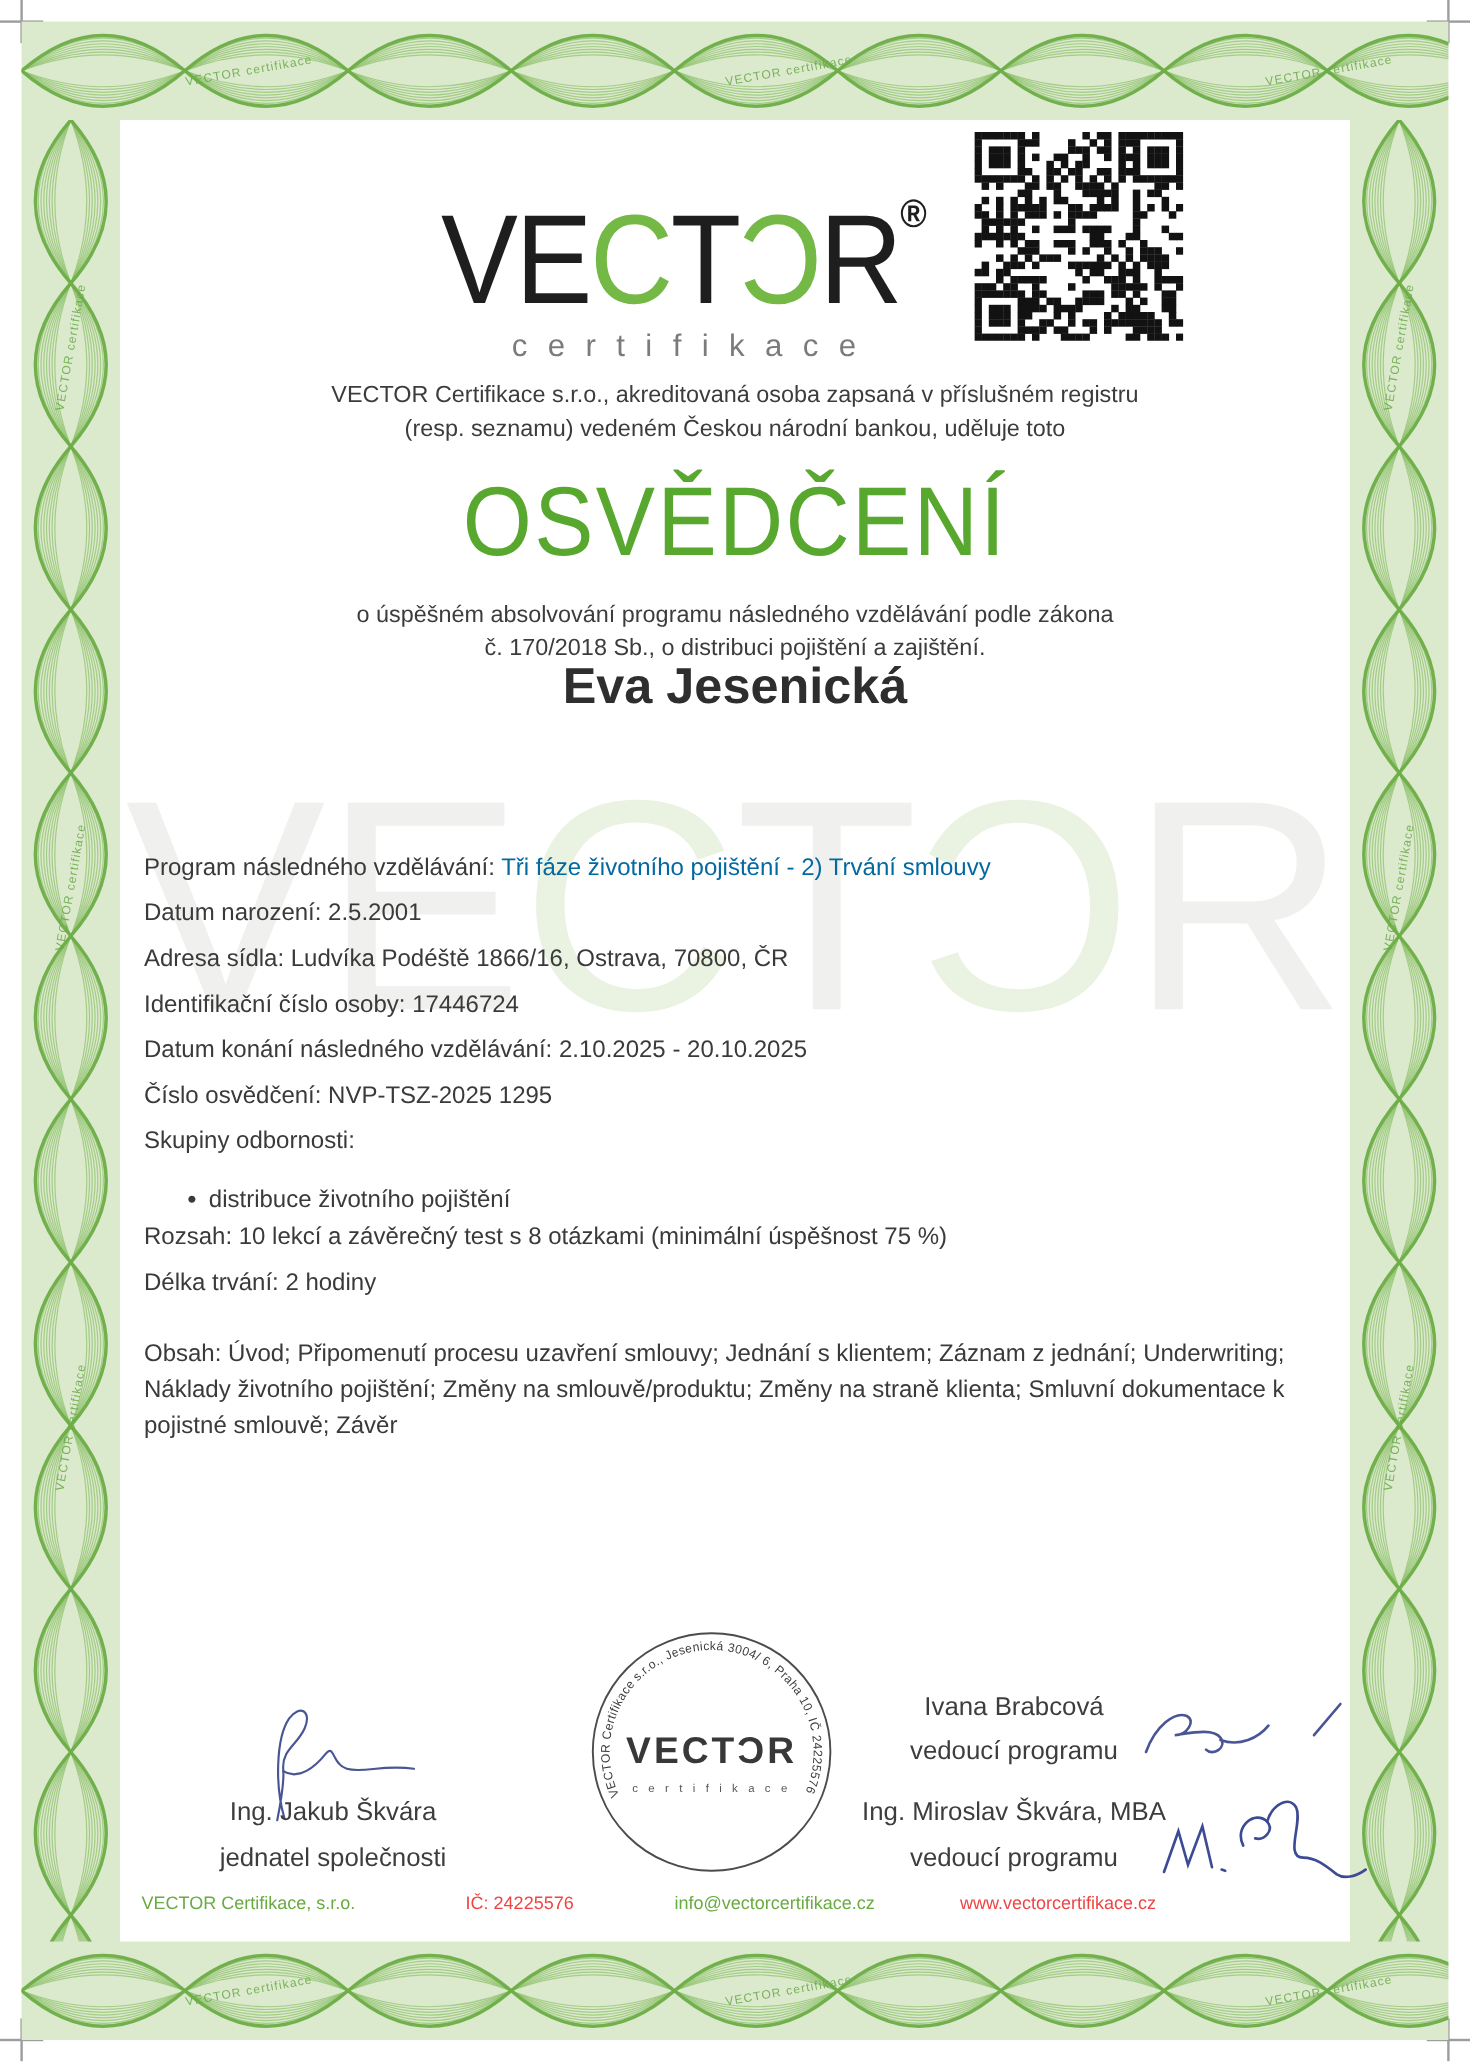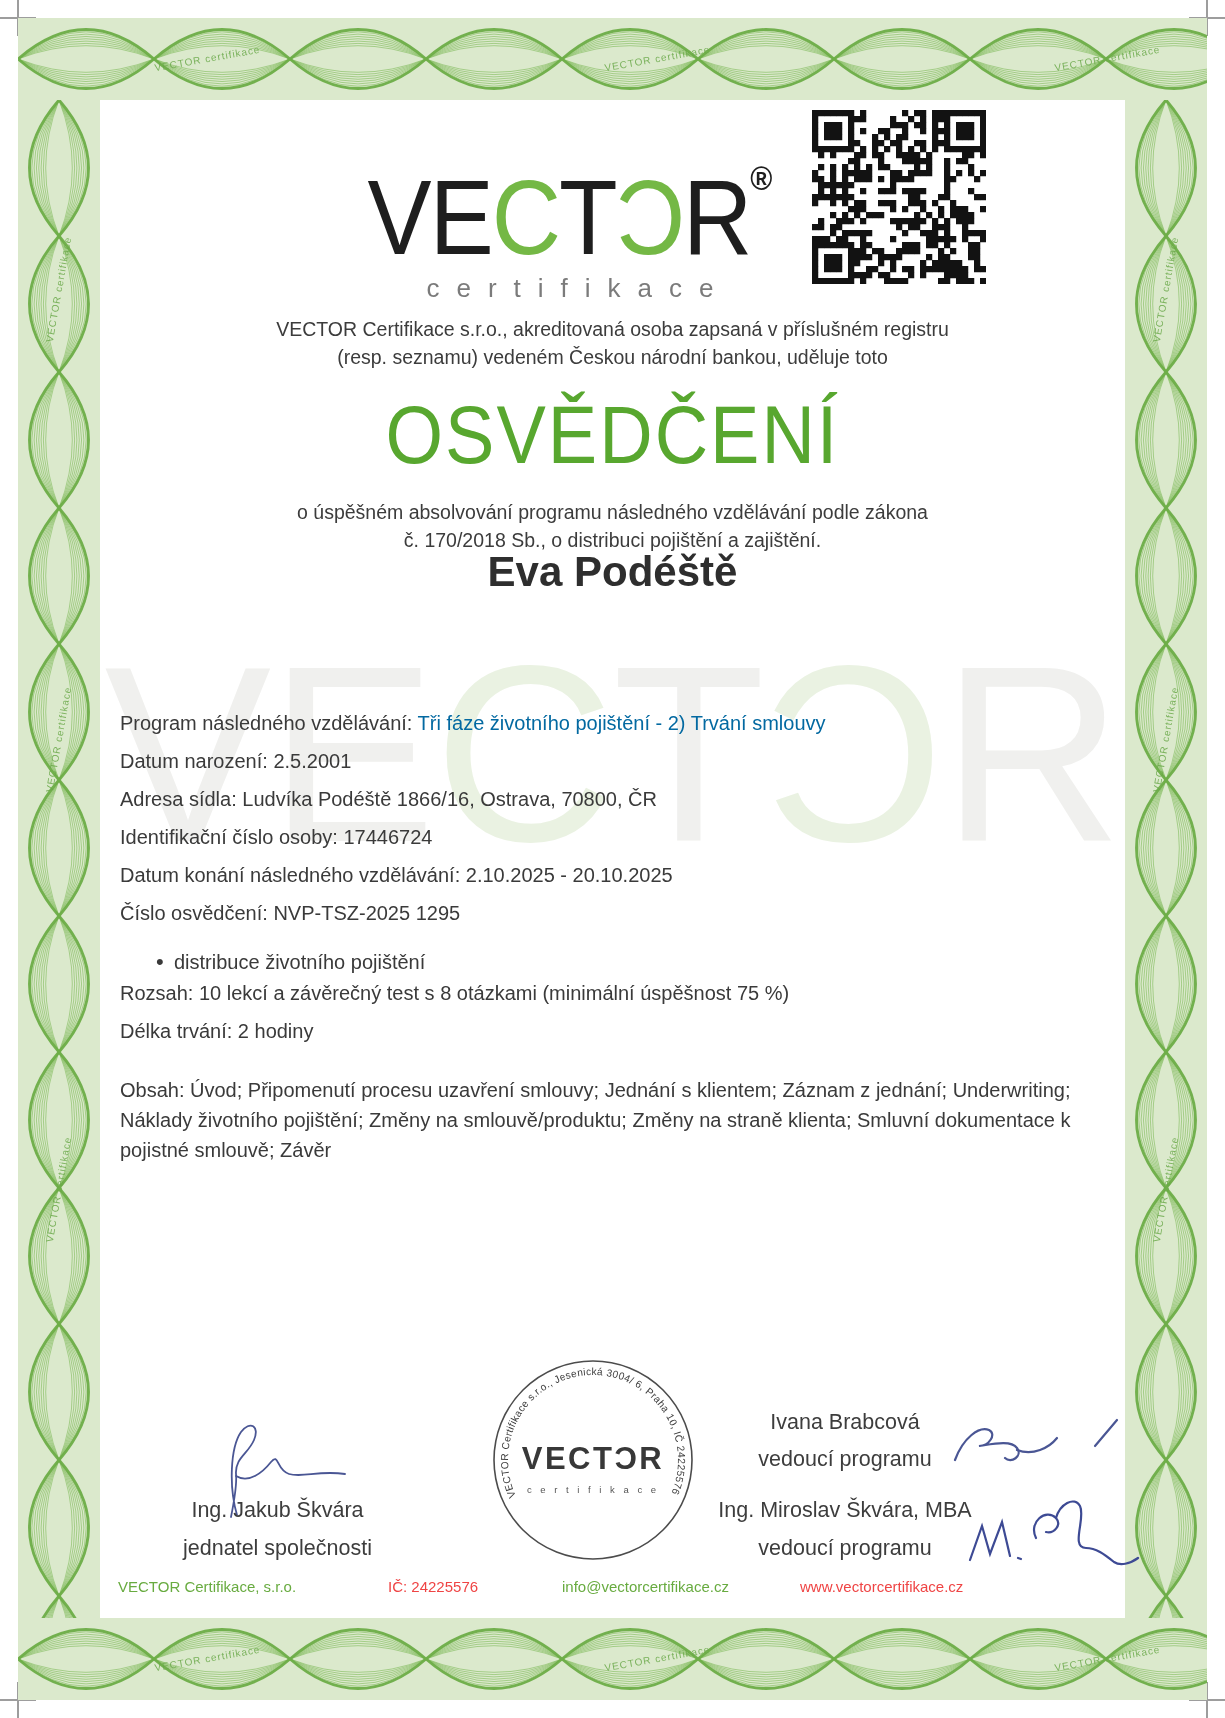--- a/index.html
+++ b/index.html
@@ -602,29 +602,30 @@
         <div>(resp. seznamu) vedeném Českou národní bankou, uděluje toto</div>
       </div>
 
       <div class="cert-title">OSVĚDČENÍ</div>
 
       <div class="subtitle">
         <div>o úspěšném absolvování programu následného vzdělávání podle zákona</div>
         <div>č. 170/2018 Sb., o distribuci pojištění a zajištění.</div>
       </div>
 
-      <div class="recipient">Eva Podéště</div>
+      <div class="recipient">Eva Jesenická</div>
 
       <div class="details">
         <div class="dline"><span>Program následného vzdělávání: </span><span class="dbold">Tři fáze životního pojištění - 2) Trvání smlouvy</span></div>
         <div class="dline">Datum narození: 2.5.2001</div>
         <div class="dline">Adresa sídla: Ludvíka Podéště 1866/16, Ostrava, 70800, ČR</div>
         <div class="dline">Identifikační číslo osoby: 17446724</div>
         <div class="dline">Datum konání následného vzdělávání: 2.10.2025 - 20.10.2025</div>
         <div class="dline">Číslo osvědčení: NVP-TSZ-2025 1295</div>
+        <div class="dline">Skupiny odbornosti:</div>
         <div class="bullet-row"><span class="bullet-dot">•</span><span>distribuce životního pojištění</span></div>
         <div class="dline gap-top">Rozsah: 10 lekcí a závěrečný test s 8 otázkami (minimální úspěšnost 75 %)</div>
         <div class="dline">Délka trvání: 2 hodiny</div>
         <div class="obsah">Obsah: Úvod; Připomenutí procesu uzavření smlouvy; Jednání s klientem; Záznam z jednání; Underwriting; Náklady životního pojištění; Změny na smlouvě/produktu; Změny na straně klienta; Smluvní dokumentace k pojistné smlouvě; Závěr</div>
       </div>
 
       <svg class="sig-svg" style="left:103px;top:1318px;" width="150" height="100" viewBox="0 0 150 100">
         <g fill="none" stroke="#4a5694" stroke-width="1.8" stroke-linecap="round">
           <path d="M34,97 C26,70 27,30 38,14 C47,2 57,8 51,22 C45,36 32,40 33,56 C34,66 31,84 28,99"></path>
           <path d="M33,58 C46,66 60,54 68,44 C76,34 73,52 86,56 C100,60 116,52 142,56"></path>

